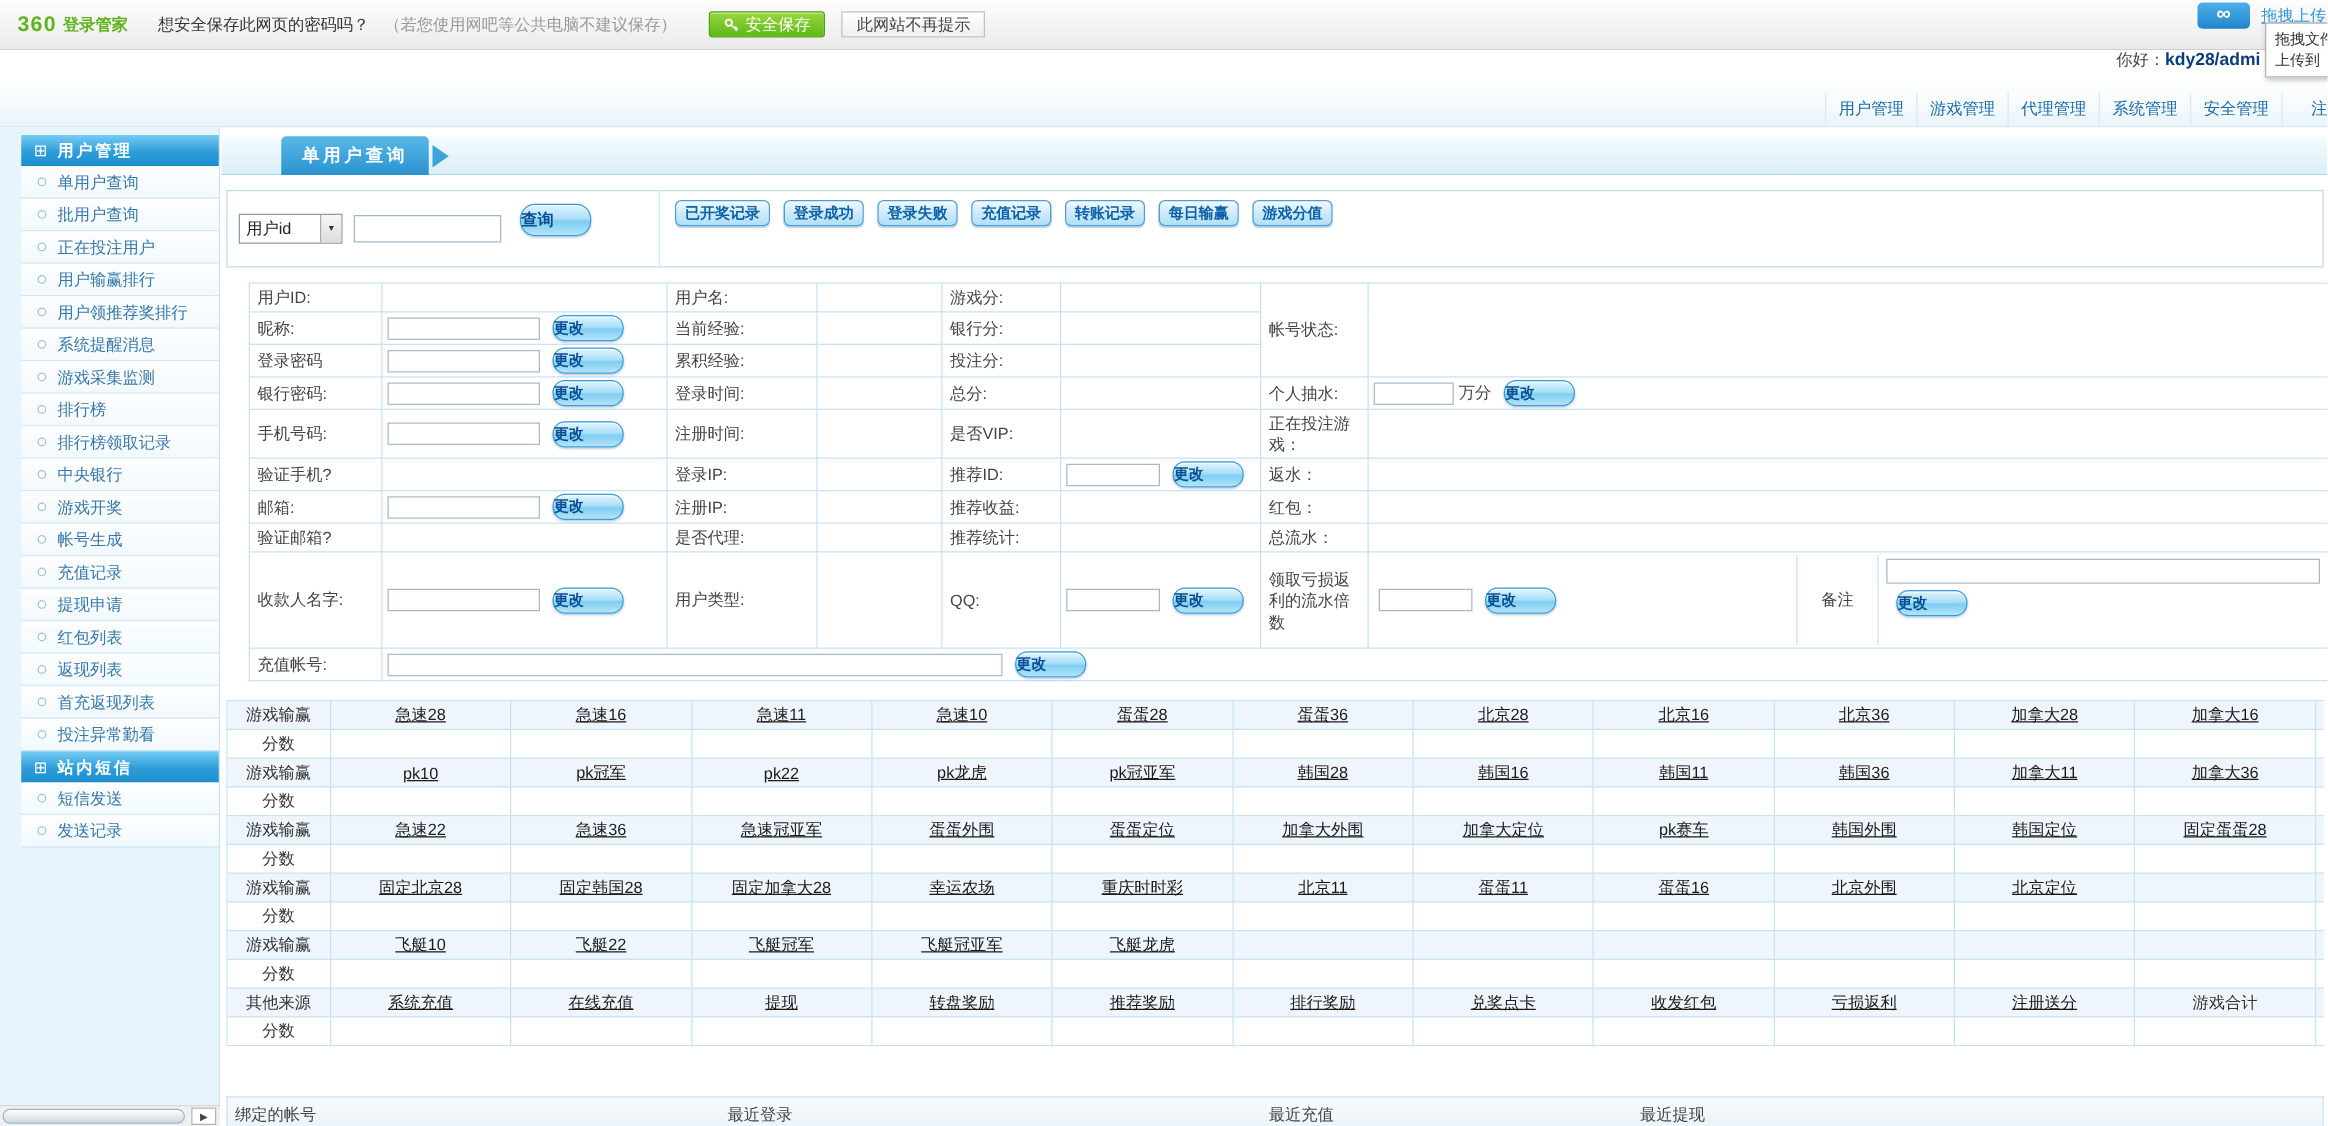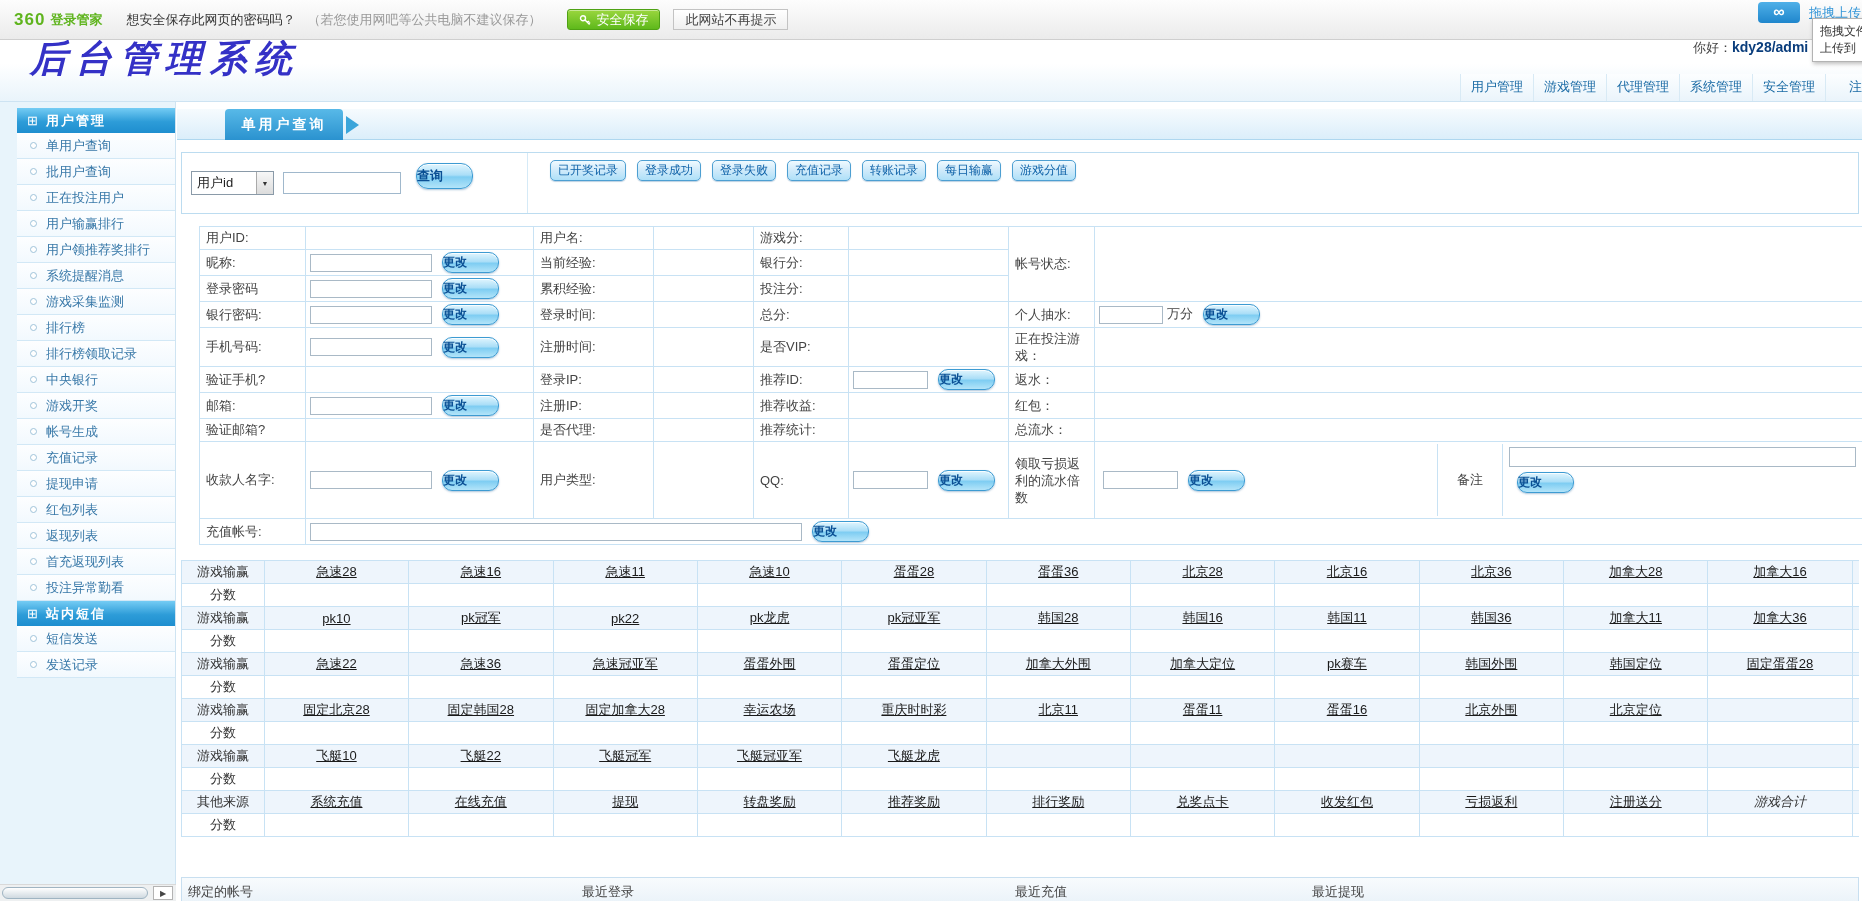--- a/index.html
+++ b/index.html
@@ -69,21 +69,21 @@
   .qp-divider { position:absolute; left:345px; top:0; width:1px; height:60px; background:#d5eaf7; }
   .q-select { position:absolute; left:9px; top:18px; width:83px; height:24px; border:1px solid #8a9aa8; background:#fff;
     display:flex; align-items:center; font-size:13px; color:#222; cursor:pointer; }
   .q-select .sel-text { flex:1; padding-left:5px; }
   .q-select .sel-arrow { width:17px; height:100%; border-left:1px solid #aaa; background:linear-gradient(#f7f7f7,#dcdcdc);
     display:flex; align-items:center; justify-content:center; font-size:7px; color:#333; }
   .q-input { position:absolute; left:101px; top:19px; width:118px; height:22px; border:1px solid #a0b8cc; padding:0 3px; font-size:13px; }
   .glossy { background:linear-gradient(#e0f5fe,#aadef7 46%,#7ecdf2 54%,#b3e4f9); border:1px solid #3d9bd2;
     color:#0a4f94; font-weight:bold; box-shadow:0 1px 2px rgba(20,90,150,.35), inset 0 1px 0 rgba(255,255,255,.8); cursor:pointer; }
   .btn-query { position:absolute; left:234px; top:10px; width:57px; height:26px; border-radius:12px; font-size:13px; text-align:left; line-height:24px; }
-  .qbtns { position:absolute; left:368px; top:4px; right:2px; }
+  .qbtns { position:absolute; left:358px; top:4px; right:2px;font-weight:bold; }
   .qrow { height:27px; display:flex; align-items:center; gap:11px; }
   .lbtn { height:21px; padding:0 7px; border:1px solid #4d9fd2; border-radius:5px;
     background:linear-gradient(#f0faff,#cfeafa 50%,#aee0f8); color:#0e62a8; font-size:12px; line-height:19px;
     cursor:pointer; box-shadow:0 1px 1px rgba(30,100,160,.3); white-space:nowrap; }
 
   
   #details { position:absolute; left:22px; top:124px; width:1678px; }
   #details table { width:100%; border-collapse:collapse; table-layout:fixed; }
   #details td { border:1px solid #c8e2f4; font-size:13px; color:#444; height:21px; padding:2px 4px; vertical-align:middle; }
   #details td.lab { padding-left:6px; white-space:nowrap; }
@@ -103,21 +103,21 @@
 
   
   #games { position:absolute; left:4px; top:458px; width:1678px; overflow:hidden; }
   #games table { width:1790px; border-collapse:collapse; table-layout:fixed; }
   #games td { border:1px solid #c8e2f4; font-size:13px; color:#333; height:21px; padding:2px 3px; text-align:center; vertical-align:middle; }
   tr.g-link-row td { background:#eef5fc; }
   tr.g-score-row td { background:#fff; }
   td.g-label { text-align:center; color:#444; }
   td.g-last { text-align:left; padding-left:6px; white-space:nowrap; }
   .glink { color:#1a1a1a; text-decoration:underline; cursor:pointer; white-space:nowrap; }
-  .gplain { color:#333; white-space:nowrap;font-style:italic; }
+  .gplain { color:#333; white-space:nowrap; }
 
   
   #footer { position:absolute; left:4px; top:775px; width:1678px; height:26px;
     background:linear-gradient(#f8fbfd,#ebf3f9); border:1px solid #c8dff0; }
   .f-label { position:absolute; top:5px; font-size:13px; color:#444; white-space:nowrap; }
 </style>
 </head>
 <body>
 
 <div id="toolbar">
@@ -137,21 +137,20 @@
     <span class="cloud-icon">∞</span>
     <span class="drag-upload">拖拽上传</span>
   </span>
 </div>
 <div class="tooltip">
   <div>拖拽文件</div>
   <div>上传到</div>
 </div>
 
 <div id="header">
-  <div class="logo">后台管理系统</div>
   <div class="greeting">
     <span>你好：</span><b>kdy28/admi</b>
   </div>
   <div id="nav-tabs">
       <div class="nav-tab">用户管理</div>
       <div class="nav-tab">游戏管理</div>
       <div class="nav-tab">代理管理</div>
       <div class="nav-tab">系统管理</div>
       <div class="nav-tab">安全管理</div>
       <div class="nav-tab">注销</div>

